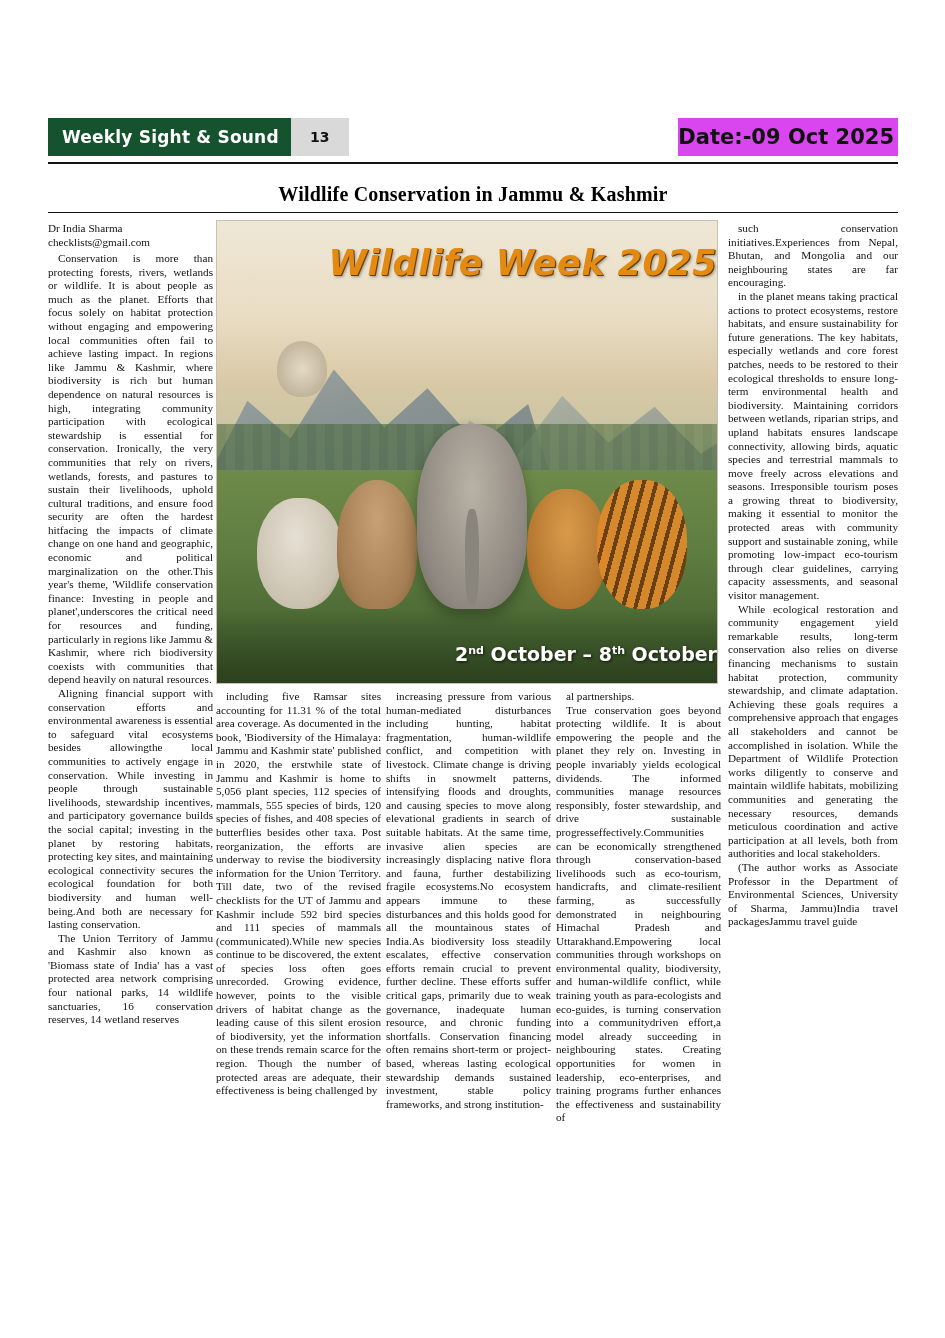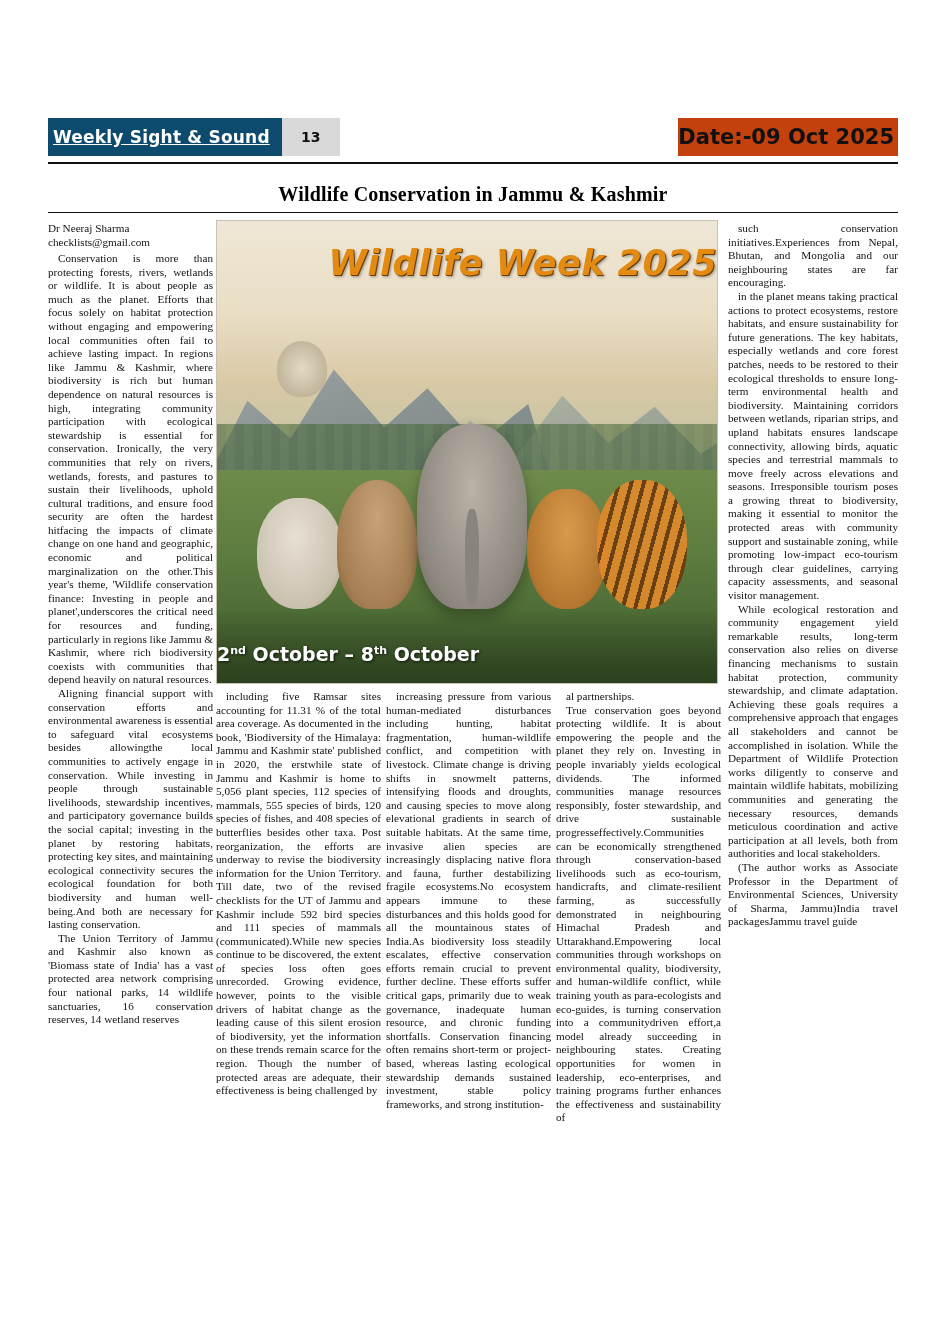--- a/index.html
+++ b/index.html
@@ -23,50 +23,49 @@
 
   
   .masthead {
     position: absolute;
     left: 48px; top: 118px;
     width: 850px; height: 38px;
     display: flex;
     align-items: stretch;
   }
   .mast-title {
-    background: #0c4a6e;
+    background: #14532d;
     color: #fff;
     font-family: "DejaVu Sans", sans-serif;
     font-weight: bold;
     font-size: 17px;
     letter-spacing: 0.2px;
     display: flex;
     align-items: center;
-    padding: 0 12px 0 5px;
+    padding: 0 12px 0 14px;
     white-space: nowrap;
-    text-decoration: underline;
   }
   .mast-page {
     background: #d9d9d9;
     color: #111;
     font-family: "DejaVu Sans", sans-serif;
     font-weight: bold;
     font-size: 14px;
     display: flex;
     align-items: center;
     justify-content: center;
     width: 58px;
   }
   .mast-spacer {
     flex: 1;
     background: #fff;
     border-bottom: 0;
   }
   .mast-date {
-    background: #c2410c;
+    background: #d946ef;
     color: #111;
     font-family: "DejaVu Sans", sans-serif;
     font-weight: bold;
     font-size: 21px;
     display: flex;
     align-items: center;
     justify-content: flex-end;
     padding-right: 4px;
     white-space: nowrap;
   }
@@ -152,21 +151,21 @@
     font-weight: bold;
     font-style: italic;
     font-size: 35px;
     color: #e38a12;
     text-shadow: 1px 1px 0 #6b3c05, 2px 2px 3px rgba(0,0,0,.35);
     letter-spacing: 0.5px;
   }
   .art-dates {
     position: absolute;
     left: 0; bottom: 18px; width: 100%;
-    text-align: left;
+    text-align: right;
     font-family: "DejaVu Sans", sans-serif;
     font-weight: bold;
     font-size: 19px;
     color: #ffffff;
     text-shadow: 1px 1px 3px rgba(0,0,0,.7);
   }
   .art-dates sup { font-size: 11px; vertical-align: super; }
   
   .an { position: absolute; border-radius: 50% 50% 45% 45%; }
   .an-eleph {
@@ -236,21 +235,21 @@
     <div class="mast-page">13</div>
     <div class="mast-spacer"></div>
     <div class="mast-date">Date:-09 Oct 2025</div>
   </div>
   <div class="mast-rule"></div>
 
   <h1 class="headline">Wildlife Conservation in Jammu &amp; Kashmir</h1>
   <div class="headline-rule"></div>
 
   <div class="byline">
-    <div>Dr Neeraj Sharma</div>
+    <div>Dr India Sharma</div>
     <div>checklists@gmail.com</div>
   </div>
 
   <div class="artwork">
     <div class="art-sky"></div>
     <div class="art-mtn"></div>
     <div class="art-mtn2"></div>
     <div class="art-forest"></div>
     <div class="art-ground"></div>
     <div class="art-ground2"></div>

